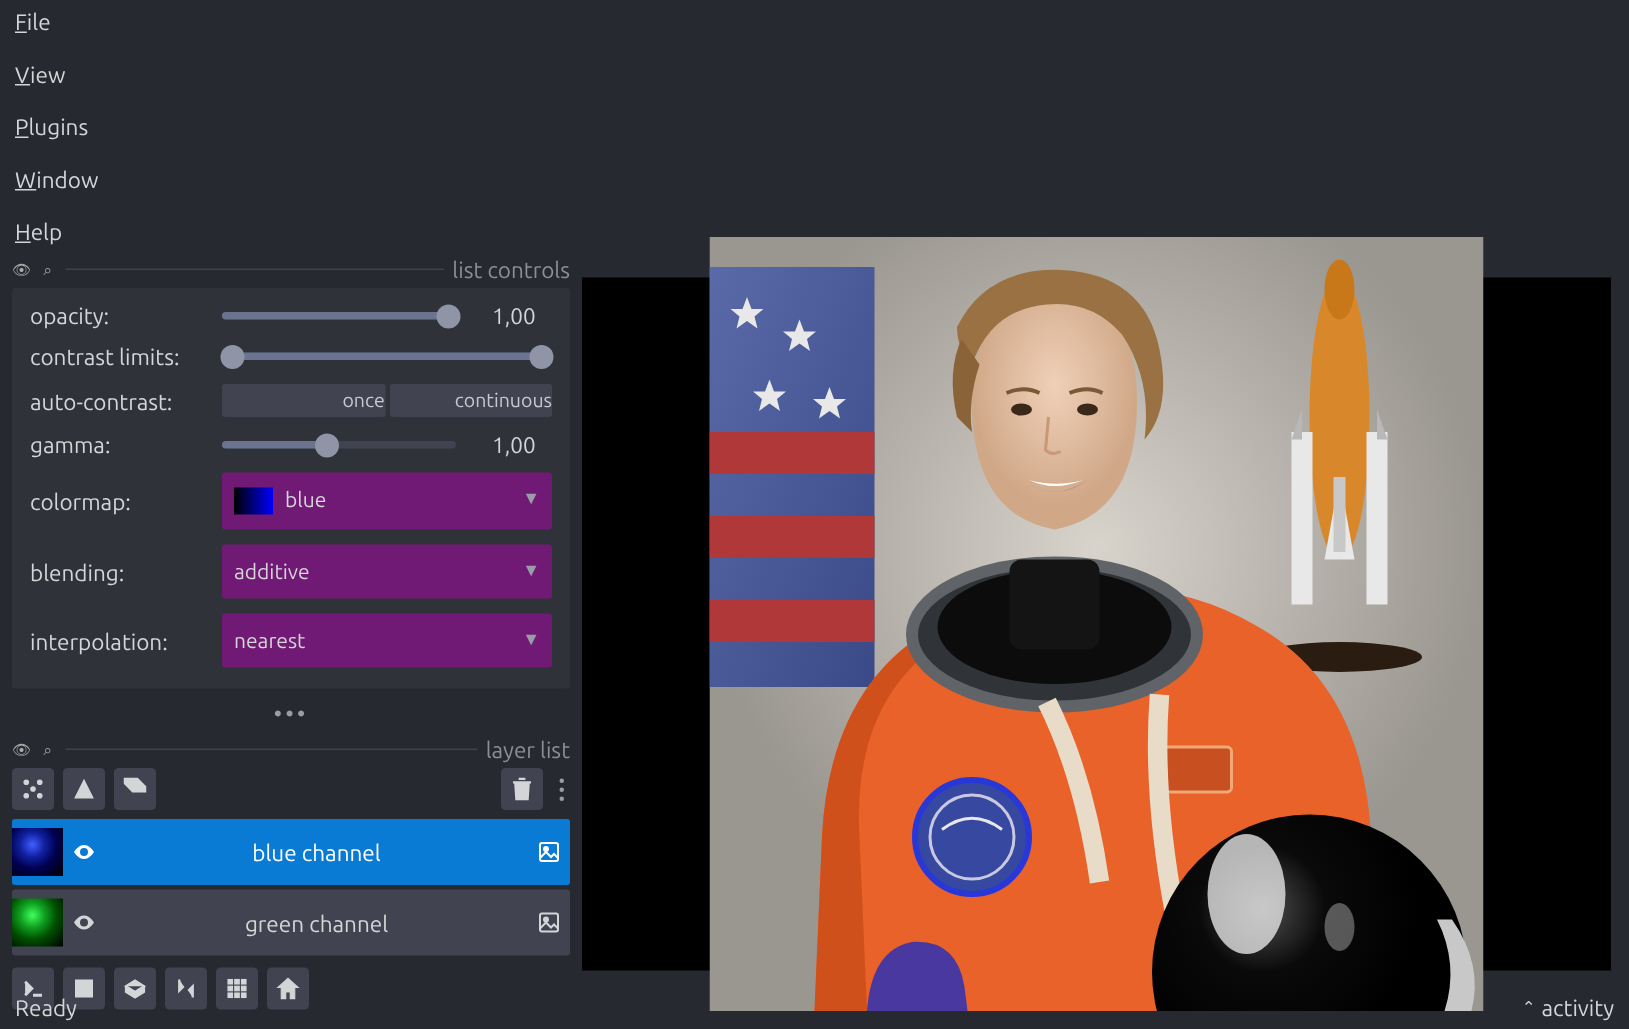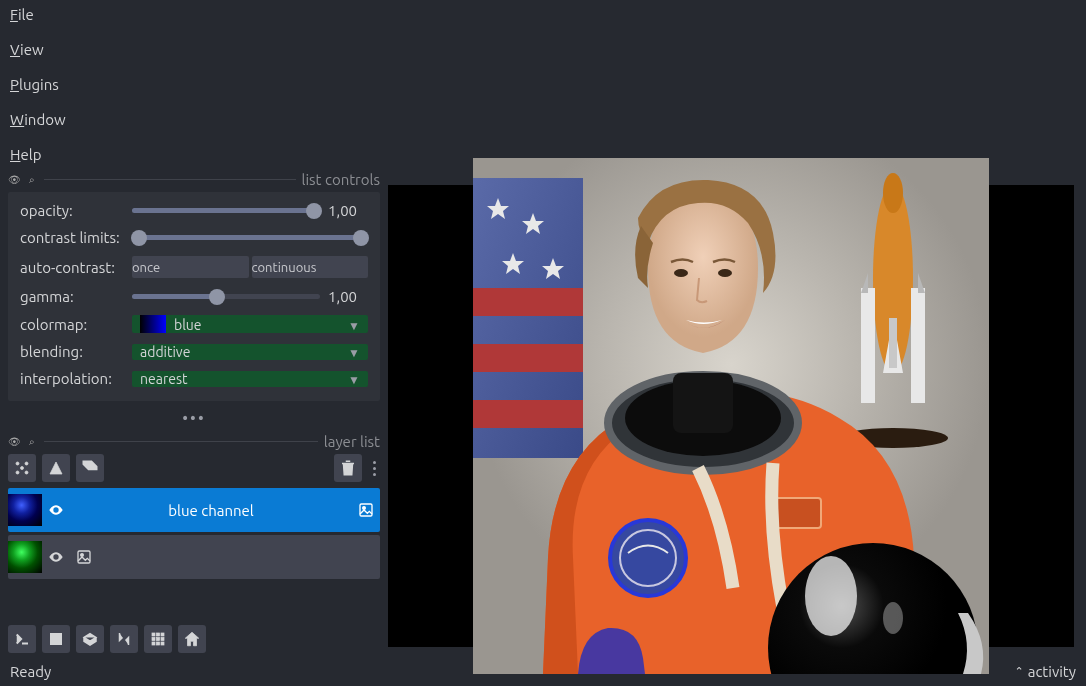--- a/index.html
+++ b/index.html
@@ -7,30 +7,30 @@
 .menubar { display: flex; gap: 18px; padding: 6px 10px; font-size: 15px; flex-direction: column; }
 .menubar span { cursor: pointer; }
 .menubar span u { text-decoration: underline; }
 .content { flex: 1; display: flex; min-height: 0; }
 .left-panel { width: 388px; display: flex; flex-direction: column; }
 .panel-header { display: flex; align-items: center; padding: 2px 8px 0 8px; font-size: 13px; color: #8c8e93; }
 .panel-header .icons { font-size: 10px; color: #aaa; letter-spacing: 3px; }
 .panel-header .line { flex: 1; height: 1px; background: #3f424a; margin: 0 6px; }
 .panel-header .title { font-size: 15px; }
 .controls-box { background: #2f3239; margin: 4px 8px 8px 8px; border-radius: 2px; padding: 10px 12px 14px 12px; display: flex; flex-direction: column; gap: 10px; }
-.row { display: flex; align-items: center; gap: 8px; }
+.row { display: flex; align-items: center; gap: 24px; }
 .row-label { width: 104px; font-size: 15px; color: #d4d5d7; }
 .slider-wrap { flex: 1; position: relative; height: 16px; display: flex; align-items: center; }
 .slider-track { height: 5px; background: #414450; width: 100%; border-radius: 3px; position: relative; }
 .slider-fill { height: 5px; background: #6a7390; border-radius: 3px; position: absolute; left: 0; top: 0; }
 .slider-thumb { width: 16px; height: 16px; border-radius: 50%; background: #8f95a6; position: absolute; top: -5.5px; transform: translateX(-50%); }
 .readout { width: 40px; text-align: left; font-size: 15px; color: #d4d5d7; }
 .btn-group { flex: 1; display: flex; gap: 3px; }
-.small-btn { flex: 1; background: #414450; text-align: left; padding: 4px 0; font-size: 13px; color: #c8c9ce; border-radius: 2px; cursor: pointer; }
-.select { flex: 1; background: #14532d; display: flex; align-items: flex-end; padding: 0 8px; border-radius: 2px; cursor: pointer; position: relative; }
+.small-btn { flex: 1; background: #414450; text-align: right; padding: 4px 0; font-size: 13px; color: #c8c9ce; border-radius: 2px; cursor: pointer; }
+.select { flex: 1; background: #701a75; display: flex; align-items: flex-start; padding: 10px 8px; border-radius: 2px; cursor: pointer; position: relative; }
 .select .swatch { width: 26px; height: 18px; margin-right: 8px; background: linear-gradient(90deg, #000 0%, #0000ff 100%); }
 .select .arrow { position: absolute; right: 8px; color: #9a9da6; font-size: 12px; }
 .ellipsis { text-align: center; color: #9a9da6; font-size: 16px; padding: 0 0 4px 0; letter-spacing: 2px; cursor: pointer; }
 .layer-toolbar { display: flex; align-items: center; padding: 4px 8px; gap: 6px; }
 .tool-btn { width: 28px; height: 28px; background: #414450; border-radius: 3px; display: flex; align-items: center; justify-content: center; cursor: pointer; color: #d4d5d7; }
 .tool-btn svg { width: 18px; height: 18px; fill: #d4d5d7; stroke: #d4d5d7; }
 .spacer { flex: 1; }
 .kebab { width: 12px; display: flex; flex-direction: column; align-items: center; gap: 3px; cursor: pointer; }
 .kebab div { width: 3px; height: 3px; background: #9a9da6; border-radius: 50%; }
 .layers { padding: 2px 8px; display: flex; flex-direction: column; gap: 3px; }
@@ -193,20 +193,21 @@
             </svg>
           </div>
       </div>
       <div class="layer">
         <div class="thumb thumb-green"></div>
         <div class="eye">
             <svg width="16" height="16" viewBox="0 0 24 24" fill="#d4d5d7">
               <path d="M12 5 C6 5 2 12 2 12 s4 7 10 7 10-7 10-7 S18 5 12 5 Z M12 16 a4 4 0 1 1 0-8 4 4 0 0 1 0 8 Z"></path>
             </svg>
           </div>
+        <div class="name">green channel</div>
         <div class="type-icon">
             <svg width="16" height="16" viewBox="0 0 24 24" fill="none" stroke="#d4d5d7" stroke-width="2">
               <rect x="3" y="3" width="18" height="18" rx="2"></rect>
               <circle cx="9" cy="9" r="2" fill="#d4d5d7"></circle>
               <path d="M3 18 L9 12 L14 17 L17 14 L21 18"></path>
             </svg>
           </div>
       </div>
     </div>
 

